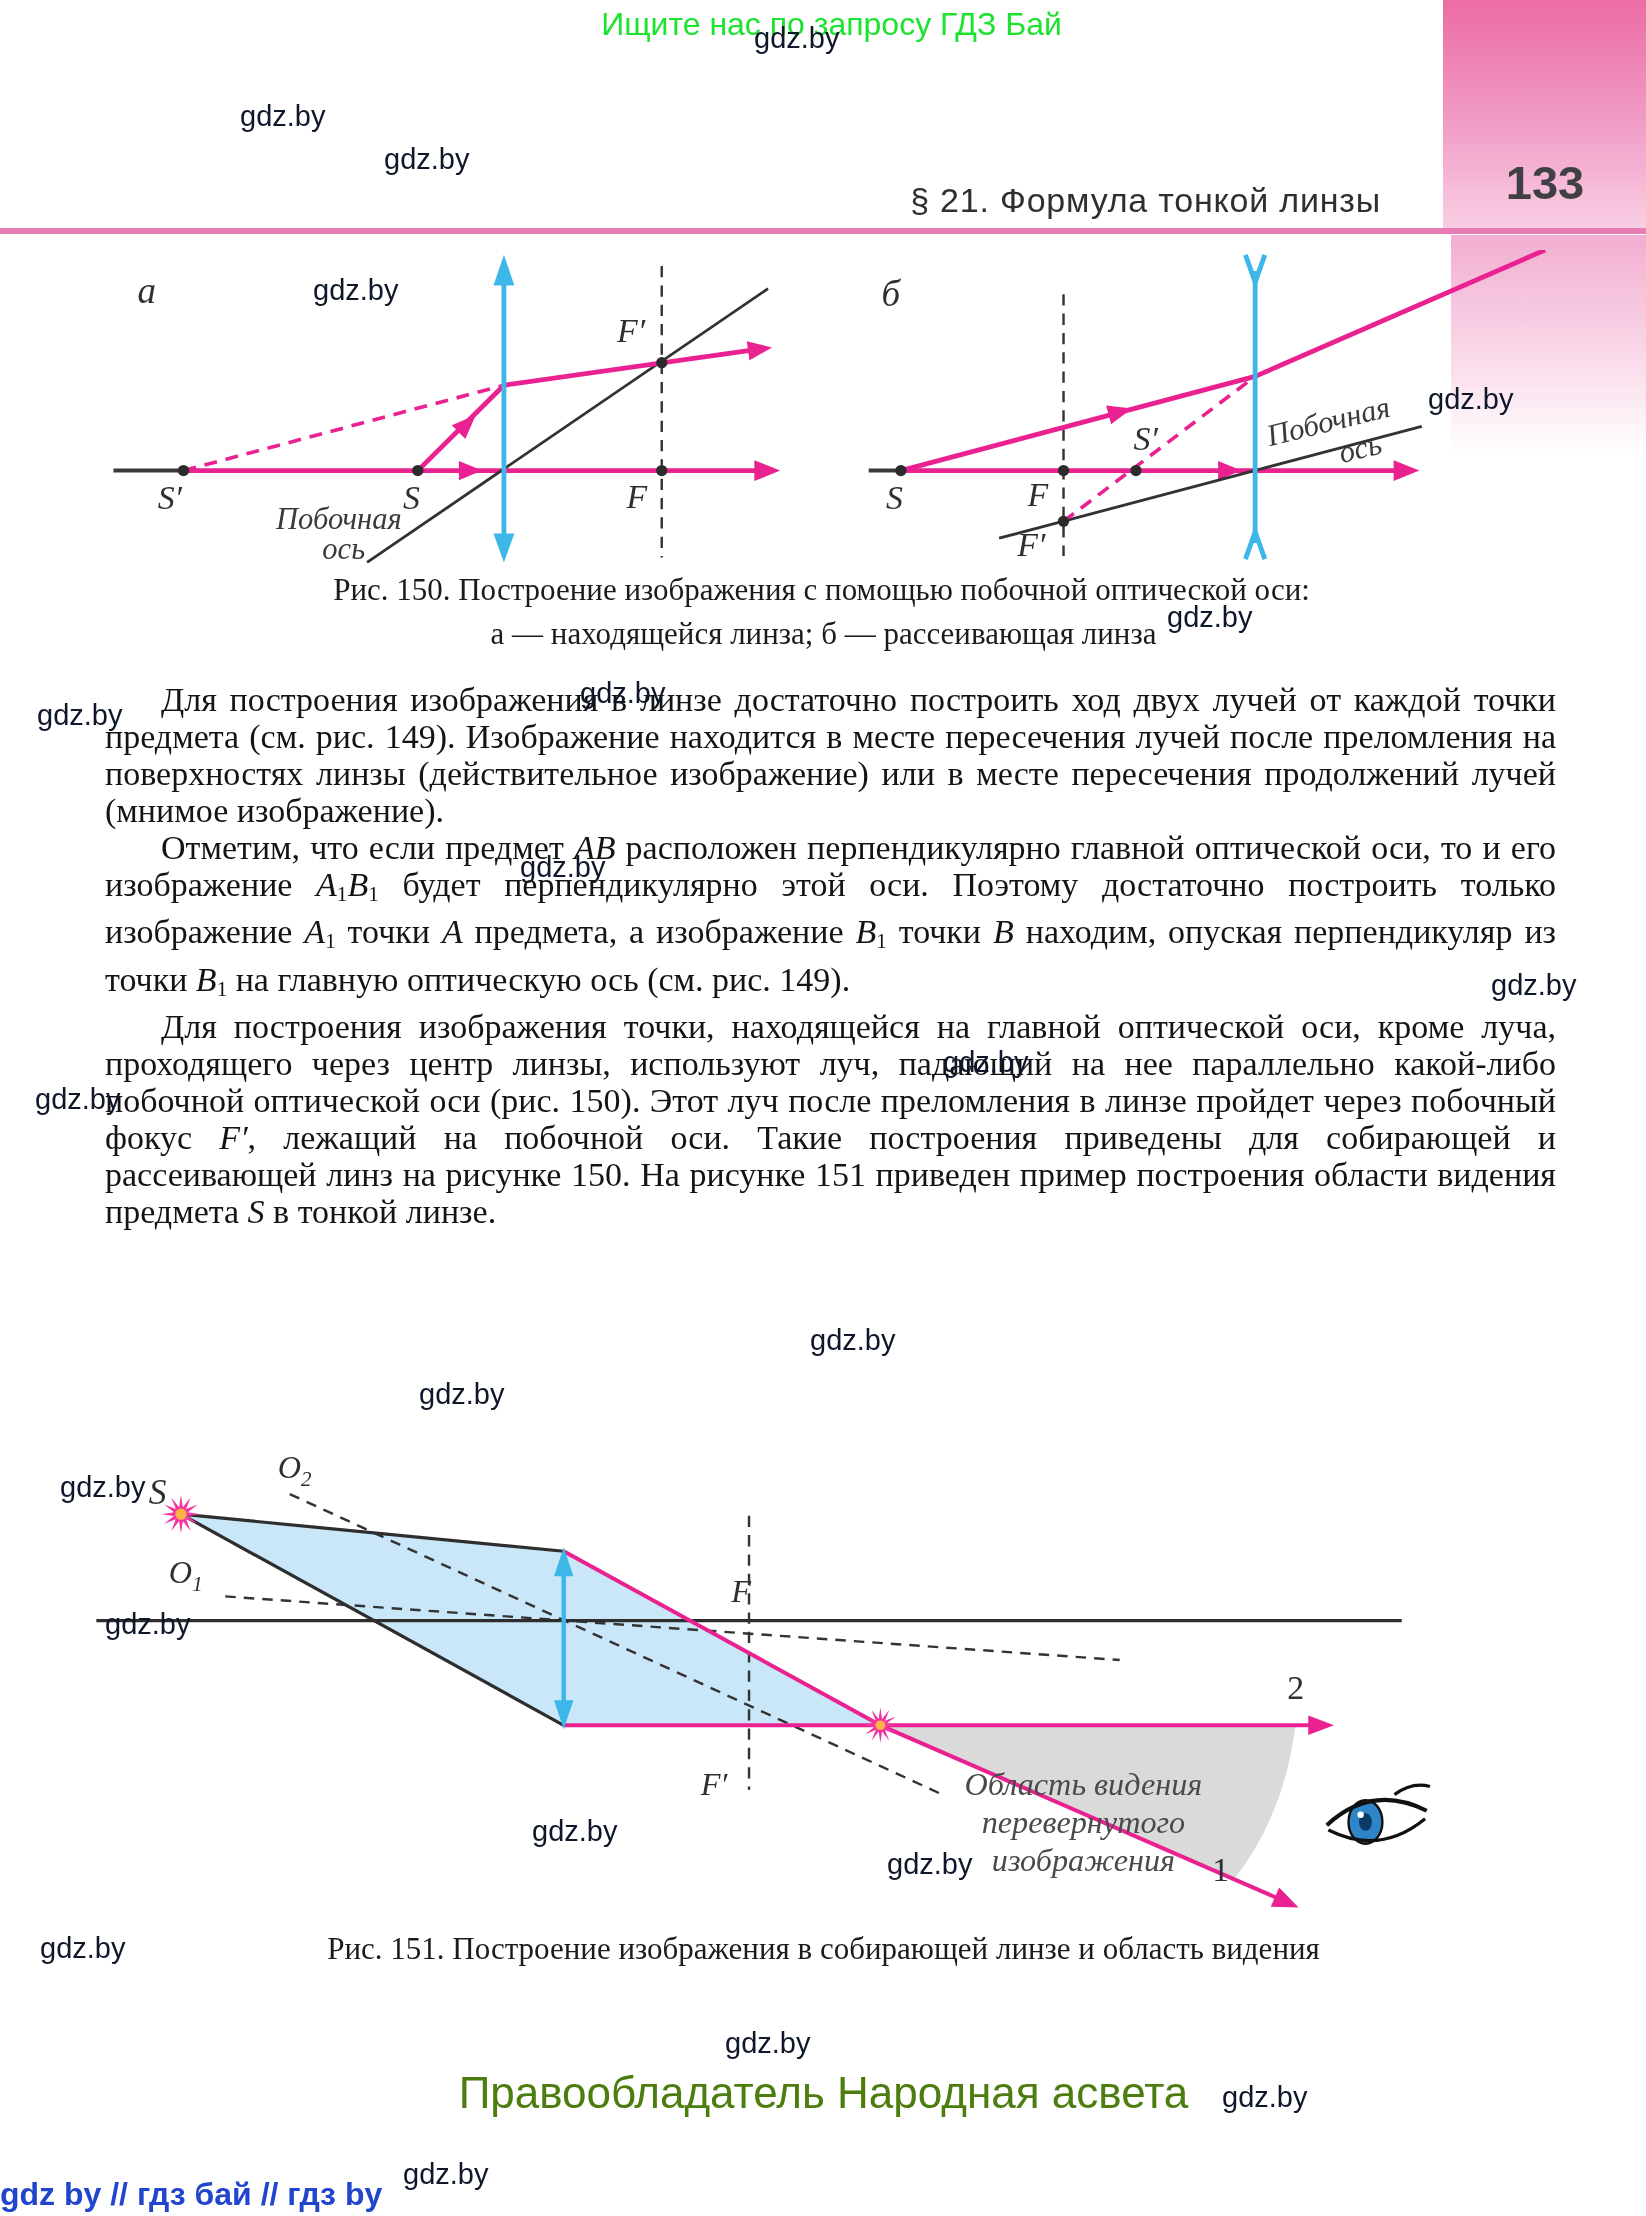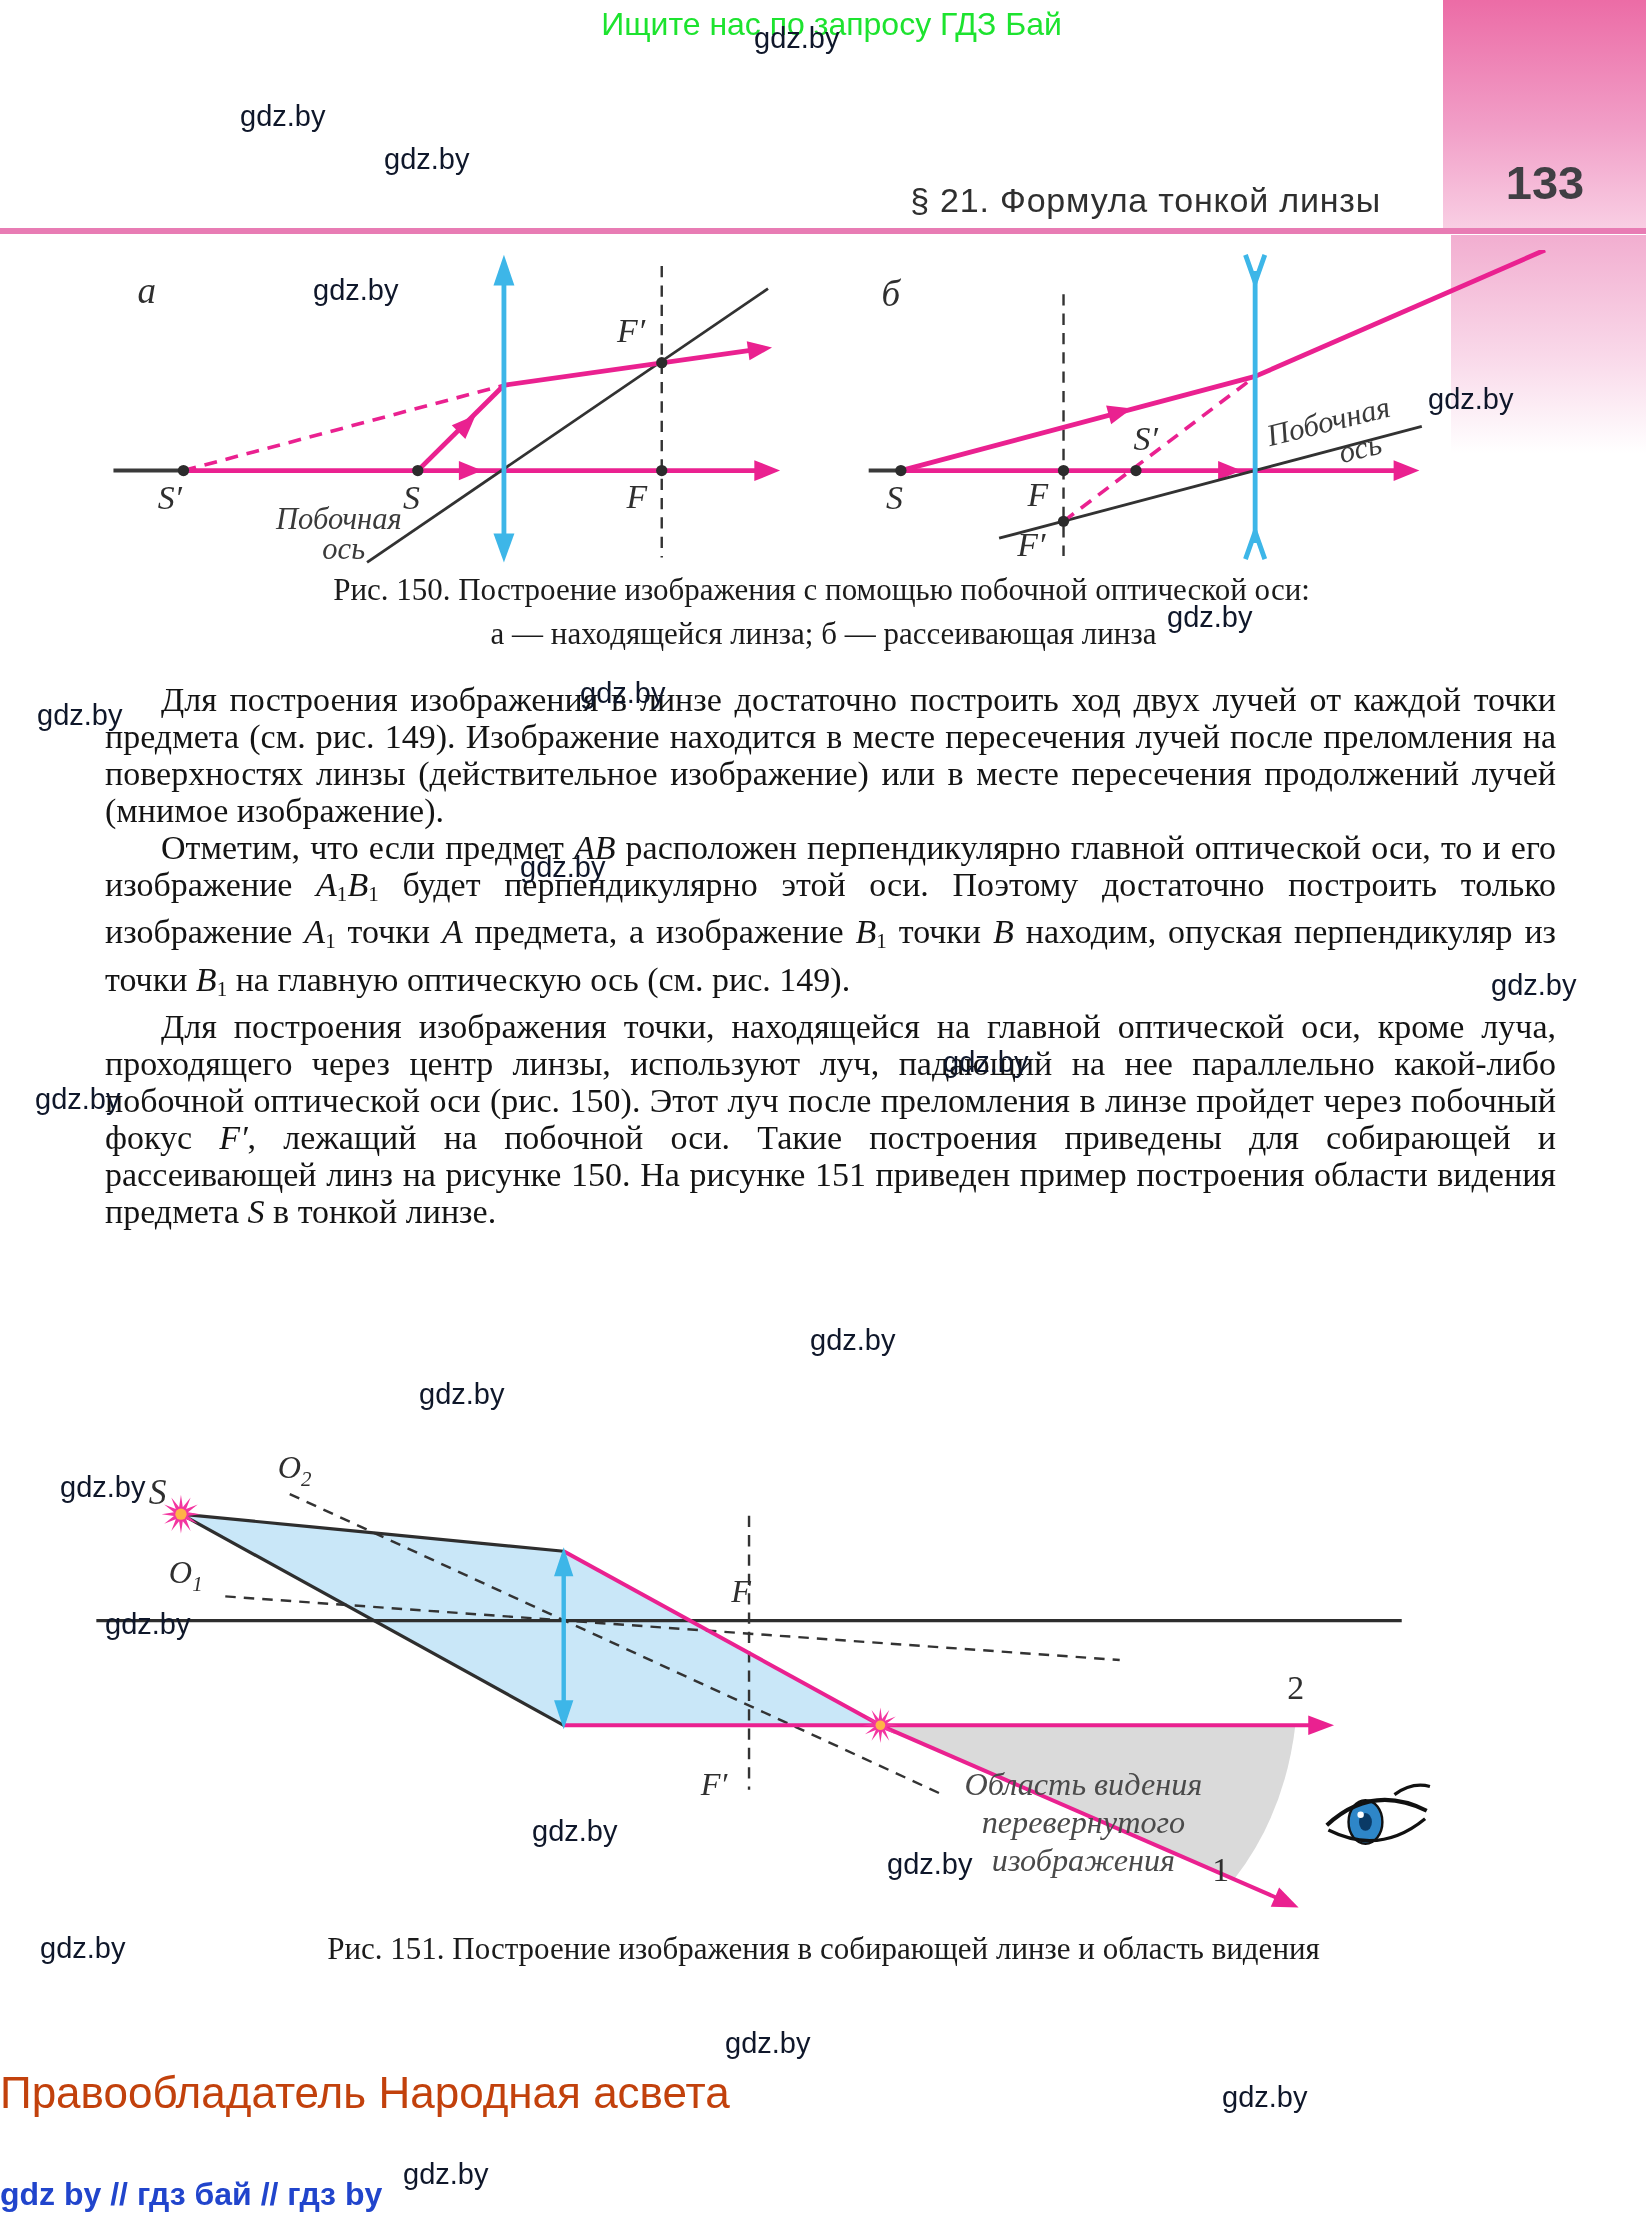--- a/index.html
+++ b/index.html
@@ -21,22 +21,22 @@
   #pink-rule{top:228px;left:0;width:100%;height:5.6px;background:#e87cb4;}
   .figure-svg{position:absolute;}
   #caption150-1{top:572px;left:0;width:1643px;text-align:center;font-size:31px;color:#1b1b1b;}
   #caption150-2{top:616px;left:0;width:1647px;text-align:center;font-size:31px;color:#1b1b1b;}
   #body-text{top:681px;left:105px;width:1451px;font-size:34px;line-height:37px;
          text-align:justify;color:#141414;}
   #body-text p{margin:0;text-indent:56px;}
   #body-text .it{font-style:italic;}
   #body-text .sub{font-size:0.62em;vertical-align:-0.25em;}
   #caption151{top:1931px;left:0;width:1647px;text-align:center;font-size:31px;color:#1b1b1b;}
-  #footer-copyright{top:2068px;left:0;width:1647px;
-         font-family:"Liberation Sans",sans-serif;font-size:44px;color:#c2410c;}
+  #footer-copyright{top:2068px;left:0;width:1647px;text-align:center;
+         font-family:"Liberation Sans",sans-serif;font-size:44px;color:#4d7c0f;}
   #footer-links{top:2176px;left:0;width:1531px;text-align:left;
          font-family:"Liberation Sans",sans-serif;font-size:32px;color:#2145cc;font-weight:bold;}
   svg text{font-family:"Liberation Serif",serif;}
 </style>
 </head>
 <body>
 
 <div id="page">
 
   <div class="abs" id="promo">Ищите нас по запросу ГДЗ Бай</div>

